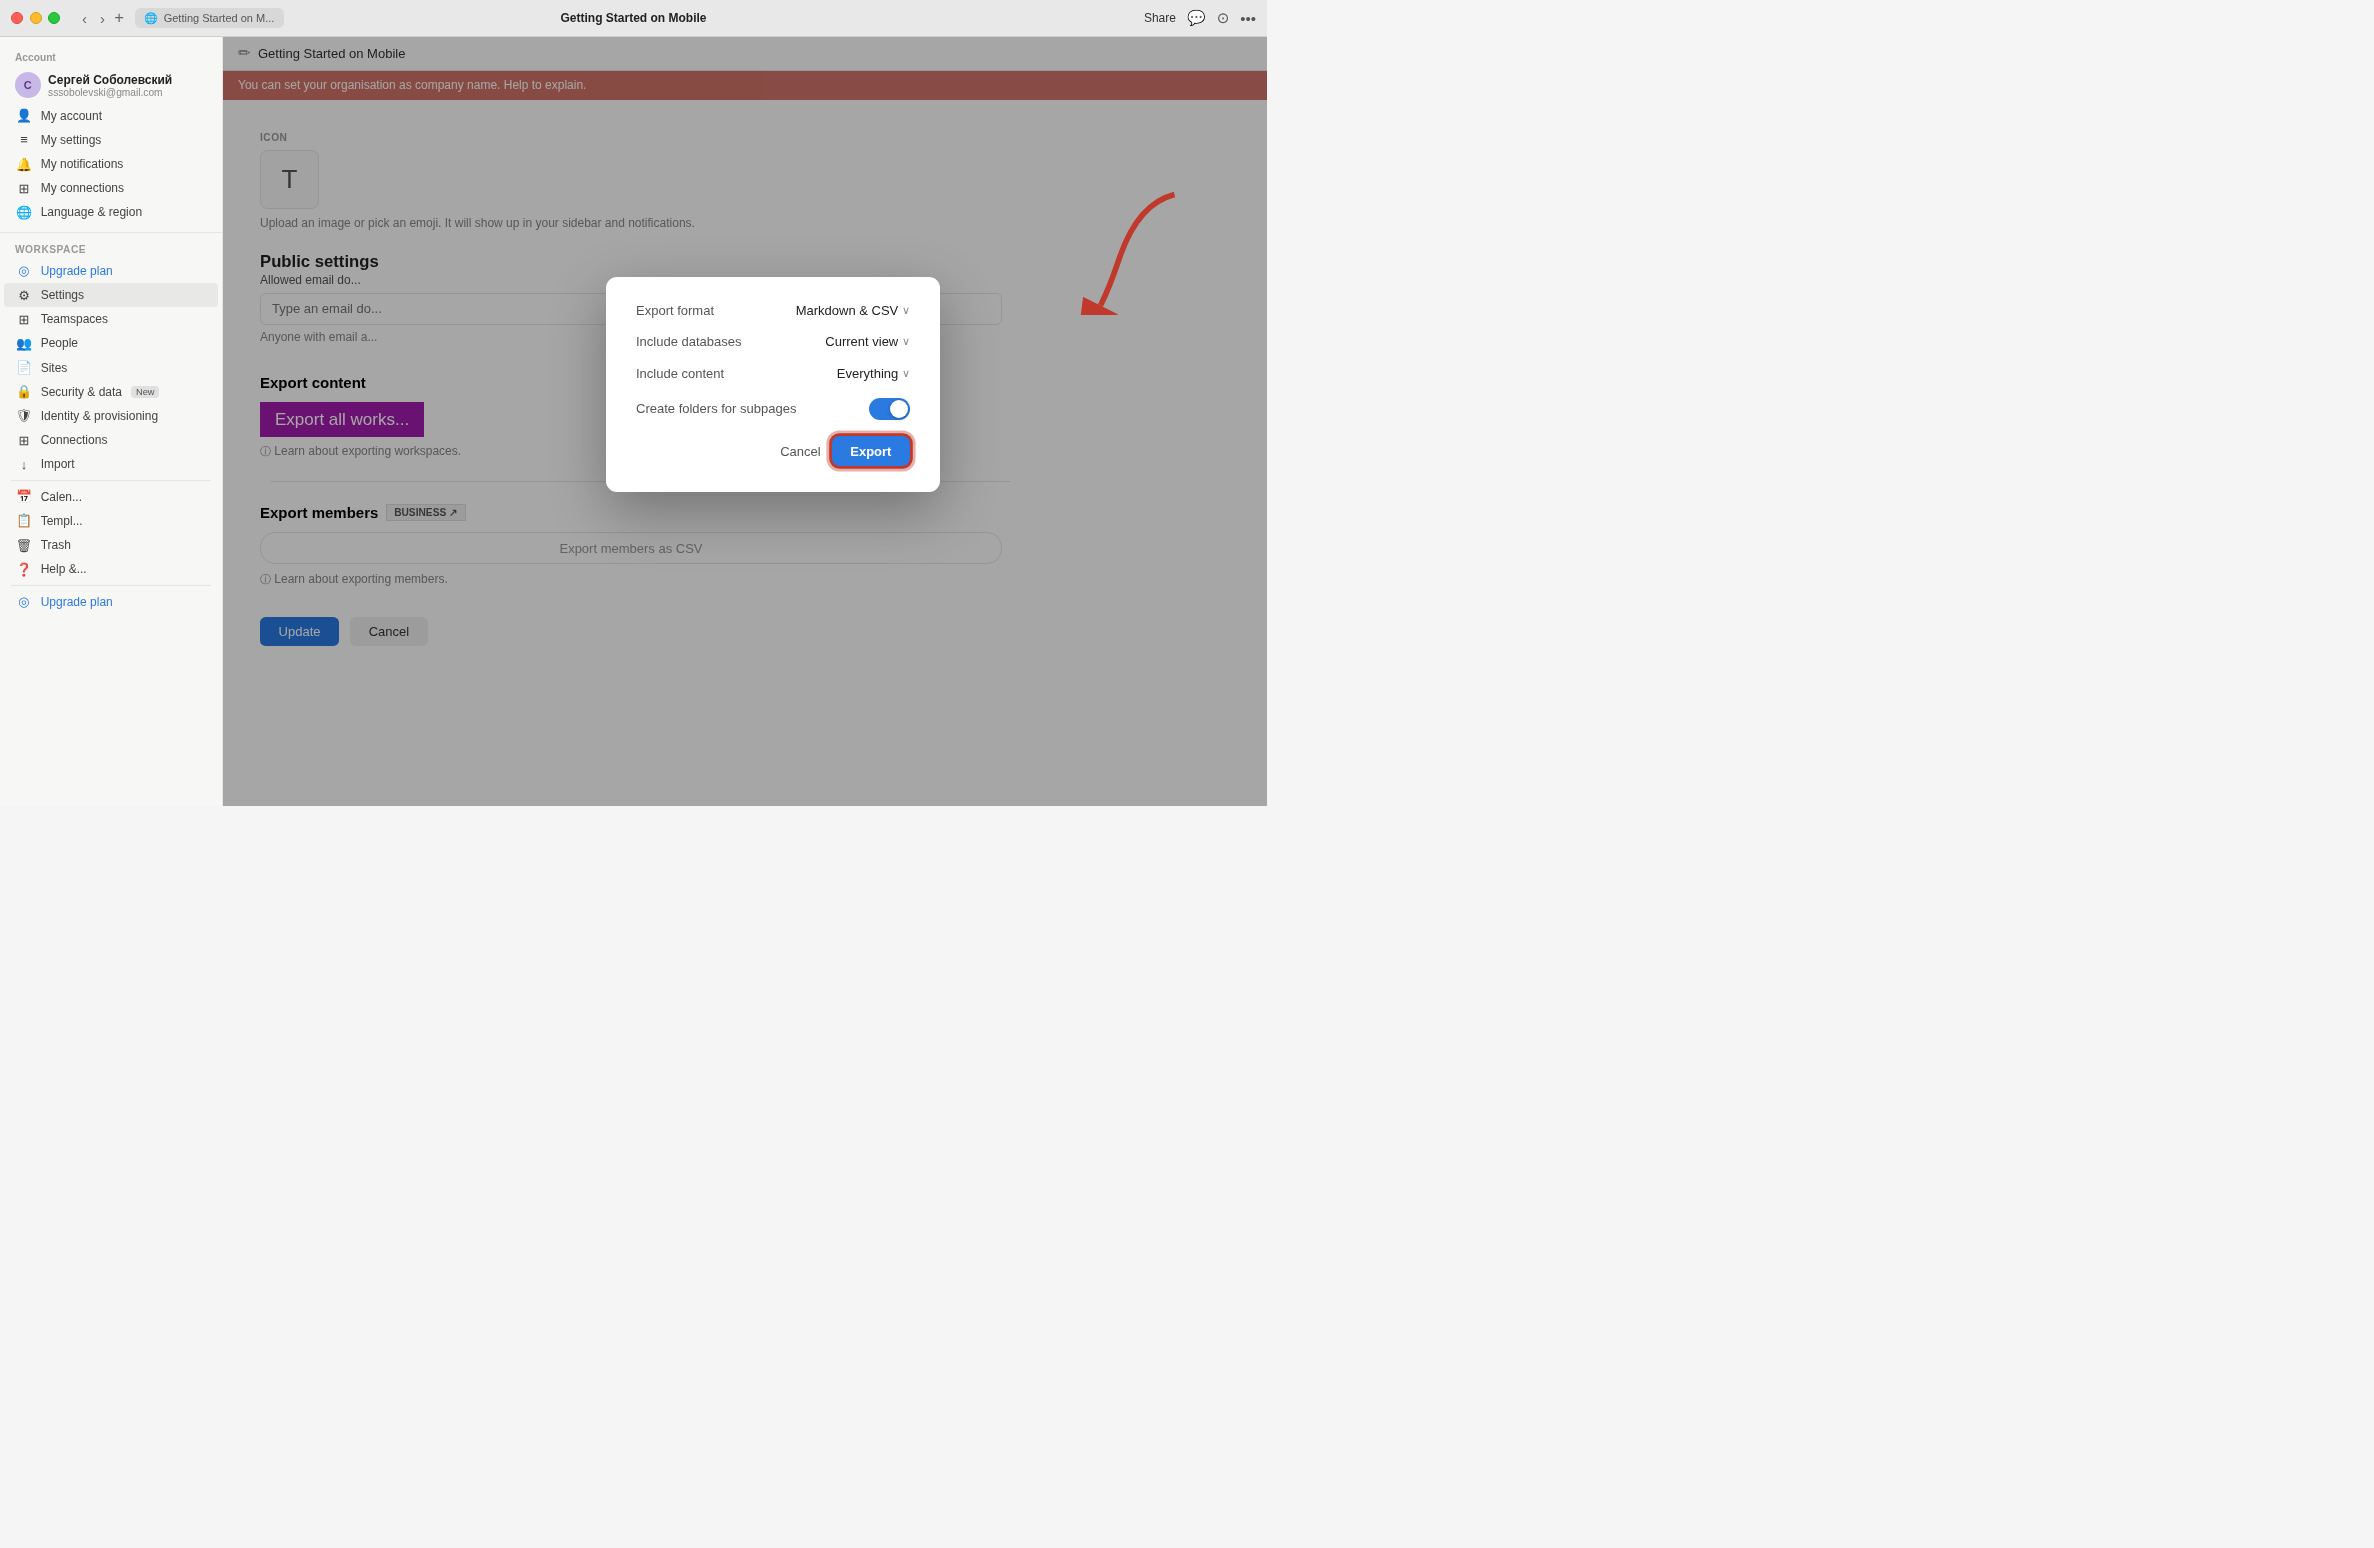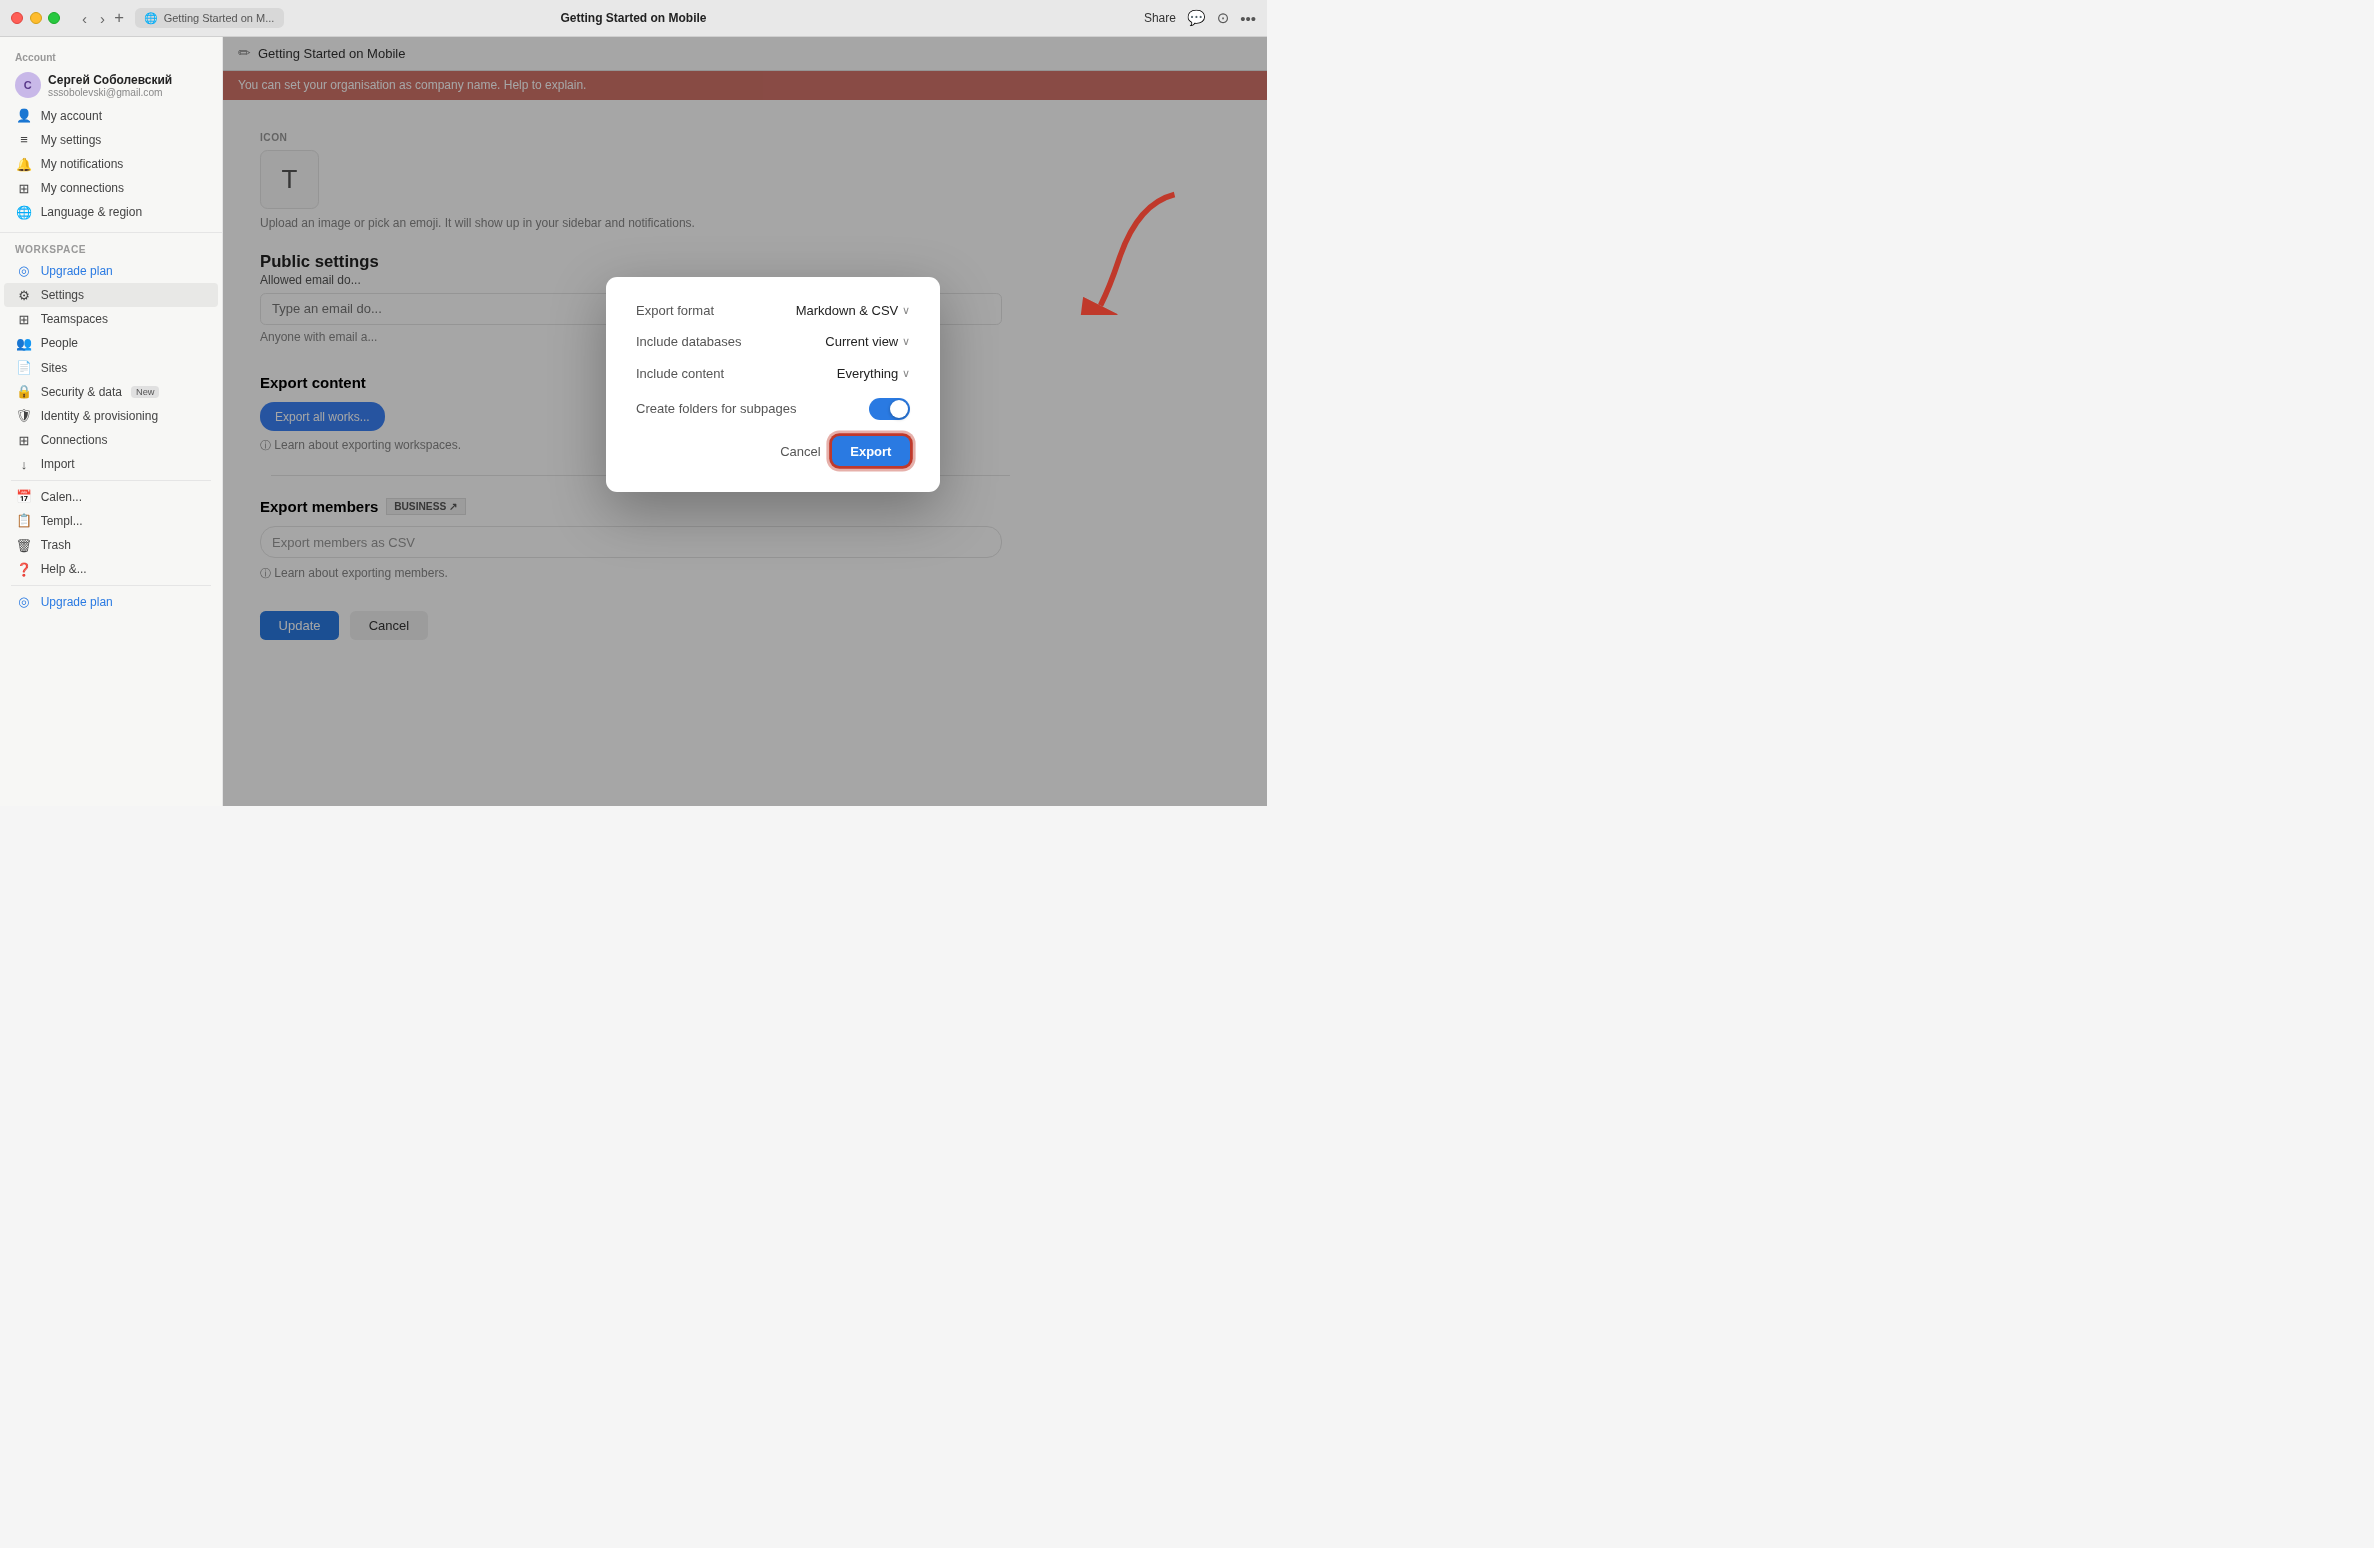--- a/index.html
+++ b/index.html
@@ -276,26 +276,26 @@
 
     .allowed-domain-hint {
       font-size: 12px;
       color: #888;
       margin-top: 5.6px;
     }
 
     .export-content-section { margin-bottom: 22px; }
     .export-content-label { font-size: 15px; font-weight: 600; margin-bottom: 11px; }
     .export-btn {
-      background: #3b82f6;
+      background: #a21caf;
       color: white;
       border: none;
       padding: 7.4px 15px;
-      border-radius: 14px;
-      font-size: 12px;
+      border-radius: 0;
+      font-size: 17px;
       cursor: pointer;
     }
     .learn-link { font-size: 12px; color: #888; margin-top: 7.4px; }
     .learn-icon { font-size: 11px; }
 
     .export-members-section { margin-top: 22px; }
     .export-members-header { display: flex; align-items: center; gap: 7.4px; margin-bottom: 11px; }
     .export-members-title { font-size: 15px; font-weight: 600; }
     .business-badge {
       background: #f0f0f0;
@@ -308,20 +308,21 @@
     }
     .export-members-csv {
       padding: 7.4px 11px;
       border: 0.9px solid #e5e5e5;
       border-radius: 15px;
       font-size: 13px;
       color: #999;
       width: 100%;
       max-width: 742px;
       cursor: pointer;
+      text-align: center;
     }
 
     .action-buttons {
       display: flex;
       gap: 11px;
       margin-top: 30px;
     }
     .update-btn {
       background: #2a7ae2;
       color: white;

